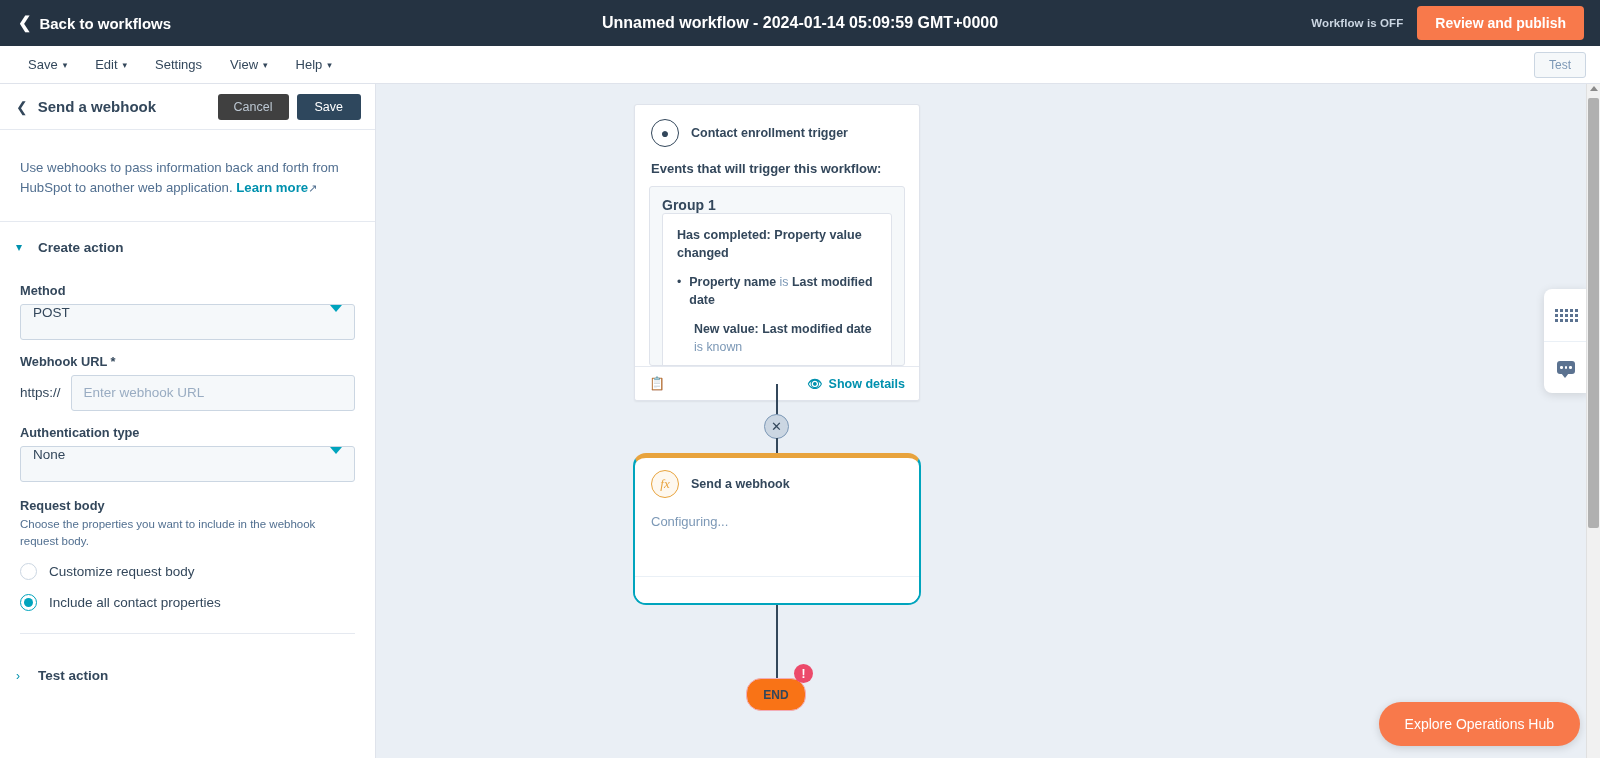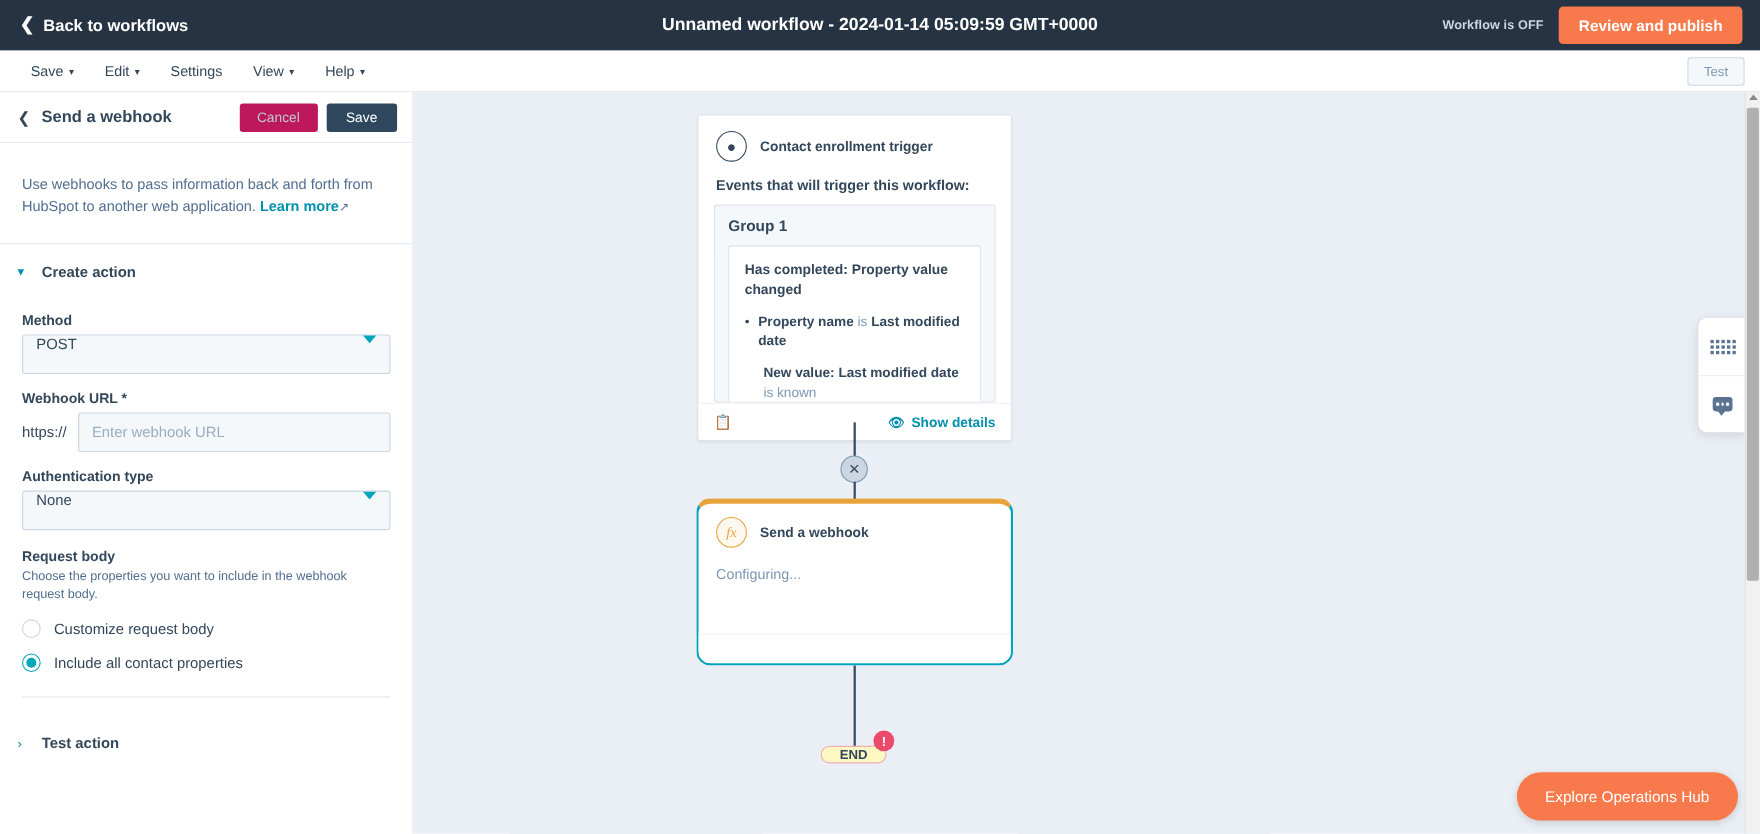--- a/index.html
+++ b/index.html
@@ -62,21 +62,21 @@
     background: #fff; border-right: 1px solid #dfe3eb; overflow: hidden;
   }
   .sb-header {
     height: 46px; display: flex; align-items: center; padding: 0 16px;
     border-bottom: 1px solid #e5e9f0; position: relative;
   }
   .sb-back { color: #33475b; font-size: 14px; margin-right: 10px; cursor: pointer; }
   .sb-title { font-size: 15px; font-weight: bold; color: #33475b; }
   .sb-actions { position: absolute; right: 14px; display: flex; gap: 8px; align-items: center; }
   .btn-cancel {
-    background: #be185d; color: #bcc7d2; border: none;
+    background: #404040; color: #bcc7d2; border: none;
     border-radius: 3px; padding: 6px 16px; font-size: 12.5px; cursor: pointer;
     font-family: "Liberation Sans", sans-serif;
   }
   .btn-save {
     background: #2e475d; color: #fff; border: none;
     border-radius: 3px; padding: 6px 18px; font-size: 12.5px; cursor: pointer;
     font-family: "Liberation Sans", sans-serif;
   }
   .sb-desc {
     padding: 28px 20px 22px 20px; font-size: 13.2px; color: #516f90;
@@ -147,21 +147,21 @@
     border: 1.5px solid #33475b; display: flex; align-items: center; justify-content: center;
     color: #33475b; font-size: 14px;
   }
   .trig-name { font-size: 12.5px; font-weight: bold; color: #33475b; }
   .trig-sub { font-size: 13px; font-weight: bold; color: #33475b; padding: 6px 16px 10px 16px; }
   .group-box {
     margin: 0 14px; background: #f5f8fa; border: 1px solid #dfe3eb;
     border-radius: 3px; padding: 10px 12px 0 12px;
     max-height: 180px; overflow: hidden;
   }
-  .group-title { font-size: 14px; font-weight: bold; color: #33475b; margin-bottom: 10px; }
+  .group-title { font-size: 14px; font-weight: bold; color: #33475b; }
   .crit-box {
     background: #fff; border: 1px solid #dfe3eb; border-radius: 3px;
     padding: 12px 14px; margin-bottom: 10px;
   }
   .crit-head { font-size: 12.6px; font-weight: bold; color: #33475b; line-height: 1.45; }
   .crit-bullet { display: flex; gap: 8px; margin-top: 10px; font-size: 12.4px; line-height: 1.5; }
   .dot { color: #33475b; }
   .b { font-weight: bold; color: #33475b; }
   .n { color: #7c98b6; font-weight: normal; }
   .crit-line2 { font-size: 12.4px; line-height: 1.5; margin-top: 10px; padding-left: 17px; }
@@ -192,22 +192,22 @@
     width: 28px; height: 28px; border-radius: 50%;
     border: 1.5px solid #e8a33d; background: #fef8ef;
     display: flex; align-items: center; justify-content: center;
     color: #e8a33d; font-size: 13px; font-style: italic; font-family: "Liberation Serif", serif;
   }
   .act-name { font-size: 12.5px; font-weight: bold; color: #33475b; }
   .act-status { font-size: 13px; color: #7c98b6; padding: 10px 16px; }
   .act-footer { position: absolute; bottom: 0; left: 0; right: 0; height: 27px; border-top: 1px solid #eaf0f6; background: #fff; }
 
   .end-node {
-    position: absolute; left: 370px; top: 594px; width: 60px; height: 16px;
-    background: #fef9c3; border: 1px solid #f2adb8; border-radius: 15px;
+    position: absolute; left: 370px; top: 594px; width: 60px; height: 33px;
+    background: #f97316; border: 1px solid #f2adb8; border-radius: 15px;
     display: flex; align-items: center; justify-content: center;
     font-size: 12px; font-weight: bold; color: #33475b;
   }
   .end-badge {
     position: absolute; left: 418px; top: 580px;
     width: 19px; height: 19px; border-radius: 50%; background: #ec4a6a;
     color: #fff; font-size: 12px; font-weight: bold;
     display: flex; align-items: center; justify-content: center;
   }
 

